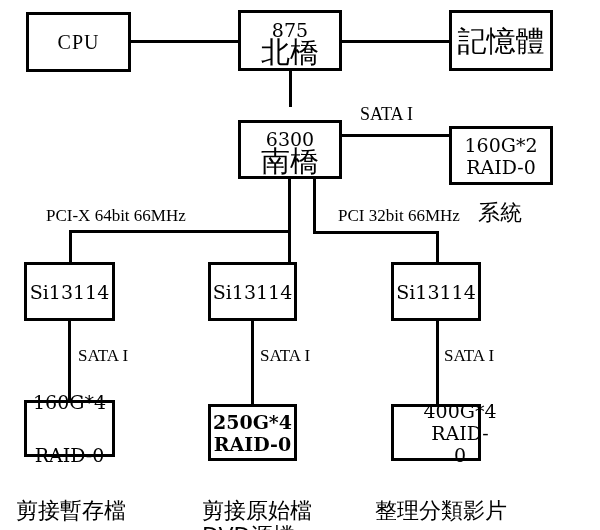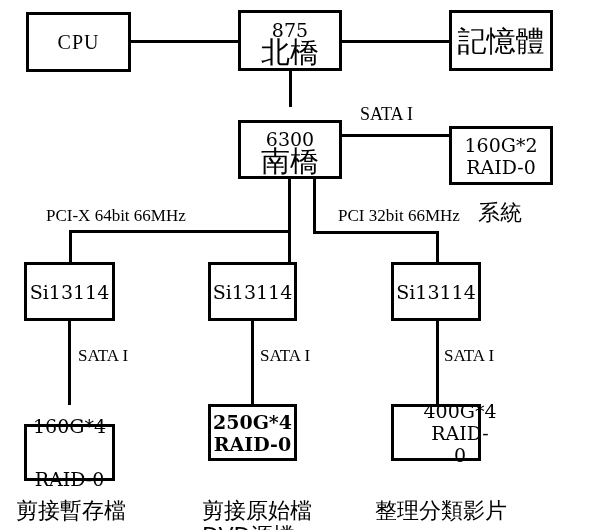--- a/index.html
+++ b/index.html
@@ -66,21 +66,21 @@
   <span>Si13114</span>
 </div>
 <div class="box" style="left:391px;top:262px;width:90px;height:59px;">
   <span>Si13114</span>
 </div>
 
 <div class="lbl" style="left:78px;top:346px;">SATA I</div>
 <div class="lbl" style="left:260px;top:346px;">SATA I</div>
 <div class="lbl" style="left:444px;top:346px;">SATA I</div>
 
-<div class="box" style="left:24px;top:424px;width:91px;height:57px;gap:31px;">
+<div class="box" style="left:24px;top:400px;width:91px;height:57px;gap:31px;">
   <span>160G*4</span>
   <span>RAID-0</span>
 </div>
 <div class="box" style="left:208px;top:404px;width:89px;height:57px;font-weight:bold;">
   <span>250G*4</span>
   <span>RAID-0</span>
 </div>
 <div class="box" style="left:391px;top:404px;width:90px;height:57px;padding-left:48px;">
   <span>400G*4</span>
   <span>RAID-0</span>

